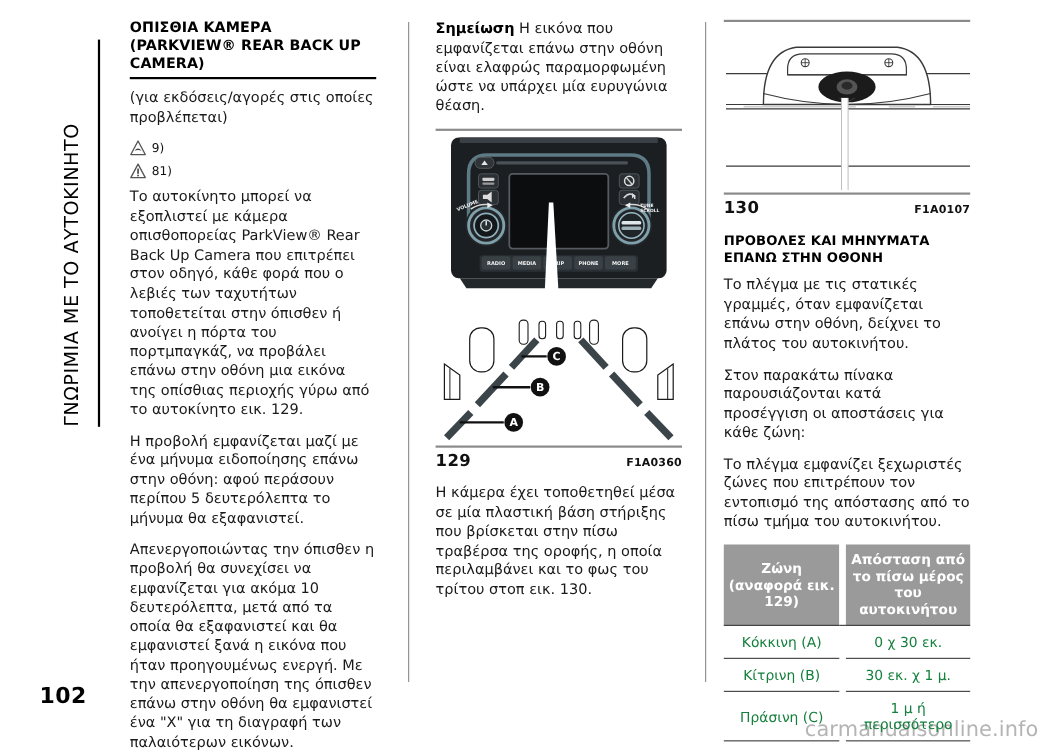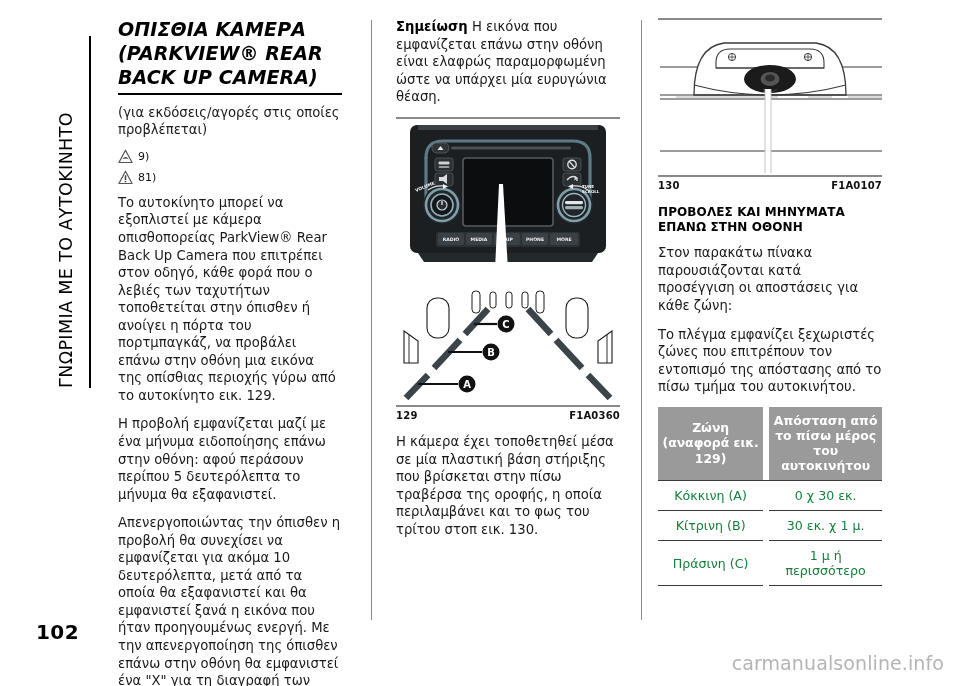--- a/index.html
+++ b/index.html
@@ -74,29 +74,28 @@
     top: 20px;
     width: 1.2px;
     height: 600px;
     background: #8a8a8a;
   }
   .sep1 { left: 371px; }
   .sep2 { left: 641px; }
 
   
   h1.section-title {
-    font-size: 19px;
+    font-size: 13px;
     font-weight: bold;
     line-height: 1.26;
     letter-spacing: 0.1px;
     color: #000;
     padding-bottom: 3px;
     border-bottom: 2px solid #000;
     margin-bottom: 9px;
-    font-style: italic;
   }
   h2.sub-title {
     font-size: 12px;
     font-weight: bold;
     line-height: 1.25;
     letter-spacing: 0.1px;
     color: #000;
     margin-bottom: 9px;
   }
   p.body {
@@ -128,21 +127,21 @@
   .fig-art { width: 100%; display: block; }
   .fig-bot-rule {
     width: 100%; height: 2.2px; background: #8a8a8a;
     margin-top: 2px;
   }
   .fig-caption {
     display: flex; justify-content: space-between; align-items: baseline;
     margin-top: 3px;
   }
   .fig-caption .fig-no {
-    font-size: 10px; font-weight: bold; color: #111; letter-spacing: 0.3px;
+    font-size: 15px; font-weight: bold; color: #111; letter-spacing: 0.3px;
   }
   .fig-caption .fig-code {
     font-size: 10px; font-weight: bold; color: #111; letter-spacing: 0.2px;
   }
 
   
   table.zone-table {
     width: 100%;
     border-collapse: collapse;
     margin-top: 6px;
@@ -382,20 +381,21 @@
       </svg>
       <div class="fig-bot-rule"></div>
       <div class="fig-caption">
         <span class="fig-no">130</span>
         <span class="fig-code">F1A0107</span>
       </div>
     </div>
 
     <h2 class="sub-title" style="margin-top:14px">ΠΡΟΒΟΛΕΣ ΚΑΙ ΜΗΝΥΜΑΤΑ ΕΠΑΝΩ ΣΤΗΝ ΟΘΟΝΗ</h2>
 
+    <p class="body">Το πλέγμα με τις στατικές γραμμές, όταν εμφανίζεται επάνω στην οθόνη, δείχνει το πλάτος του αυτοκινήτου.</p>
     <p class="body">Στον παρακάτω πίνακα παρουσιάζονται κατά προσέγγιση οι αποστάσεις για κάθε ζώνη:</p>
     <p class="body">Το πλέγμα εμφανίζει ξεχωριστές ζώνες που επιτρέπουν τον εντοπισμό της απόστασης από το πίσω τμήμα του αυτοκινήτου.</p>
 
     <table class="zone-table">
       <thead>
         <tr>
           <th class="th-left">Ζώνη (αναφορά εικ. 129)</th>
           <th class="th-gap"></th>
           <th>Απόσταση από το πίσω μέρος του αυτοκινήτου</th>
         </tr>

